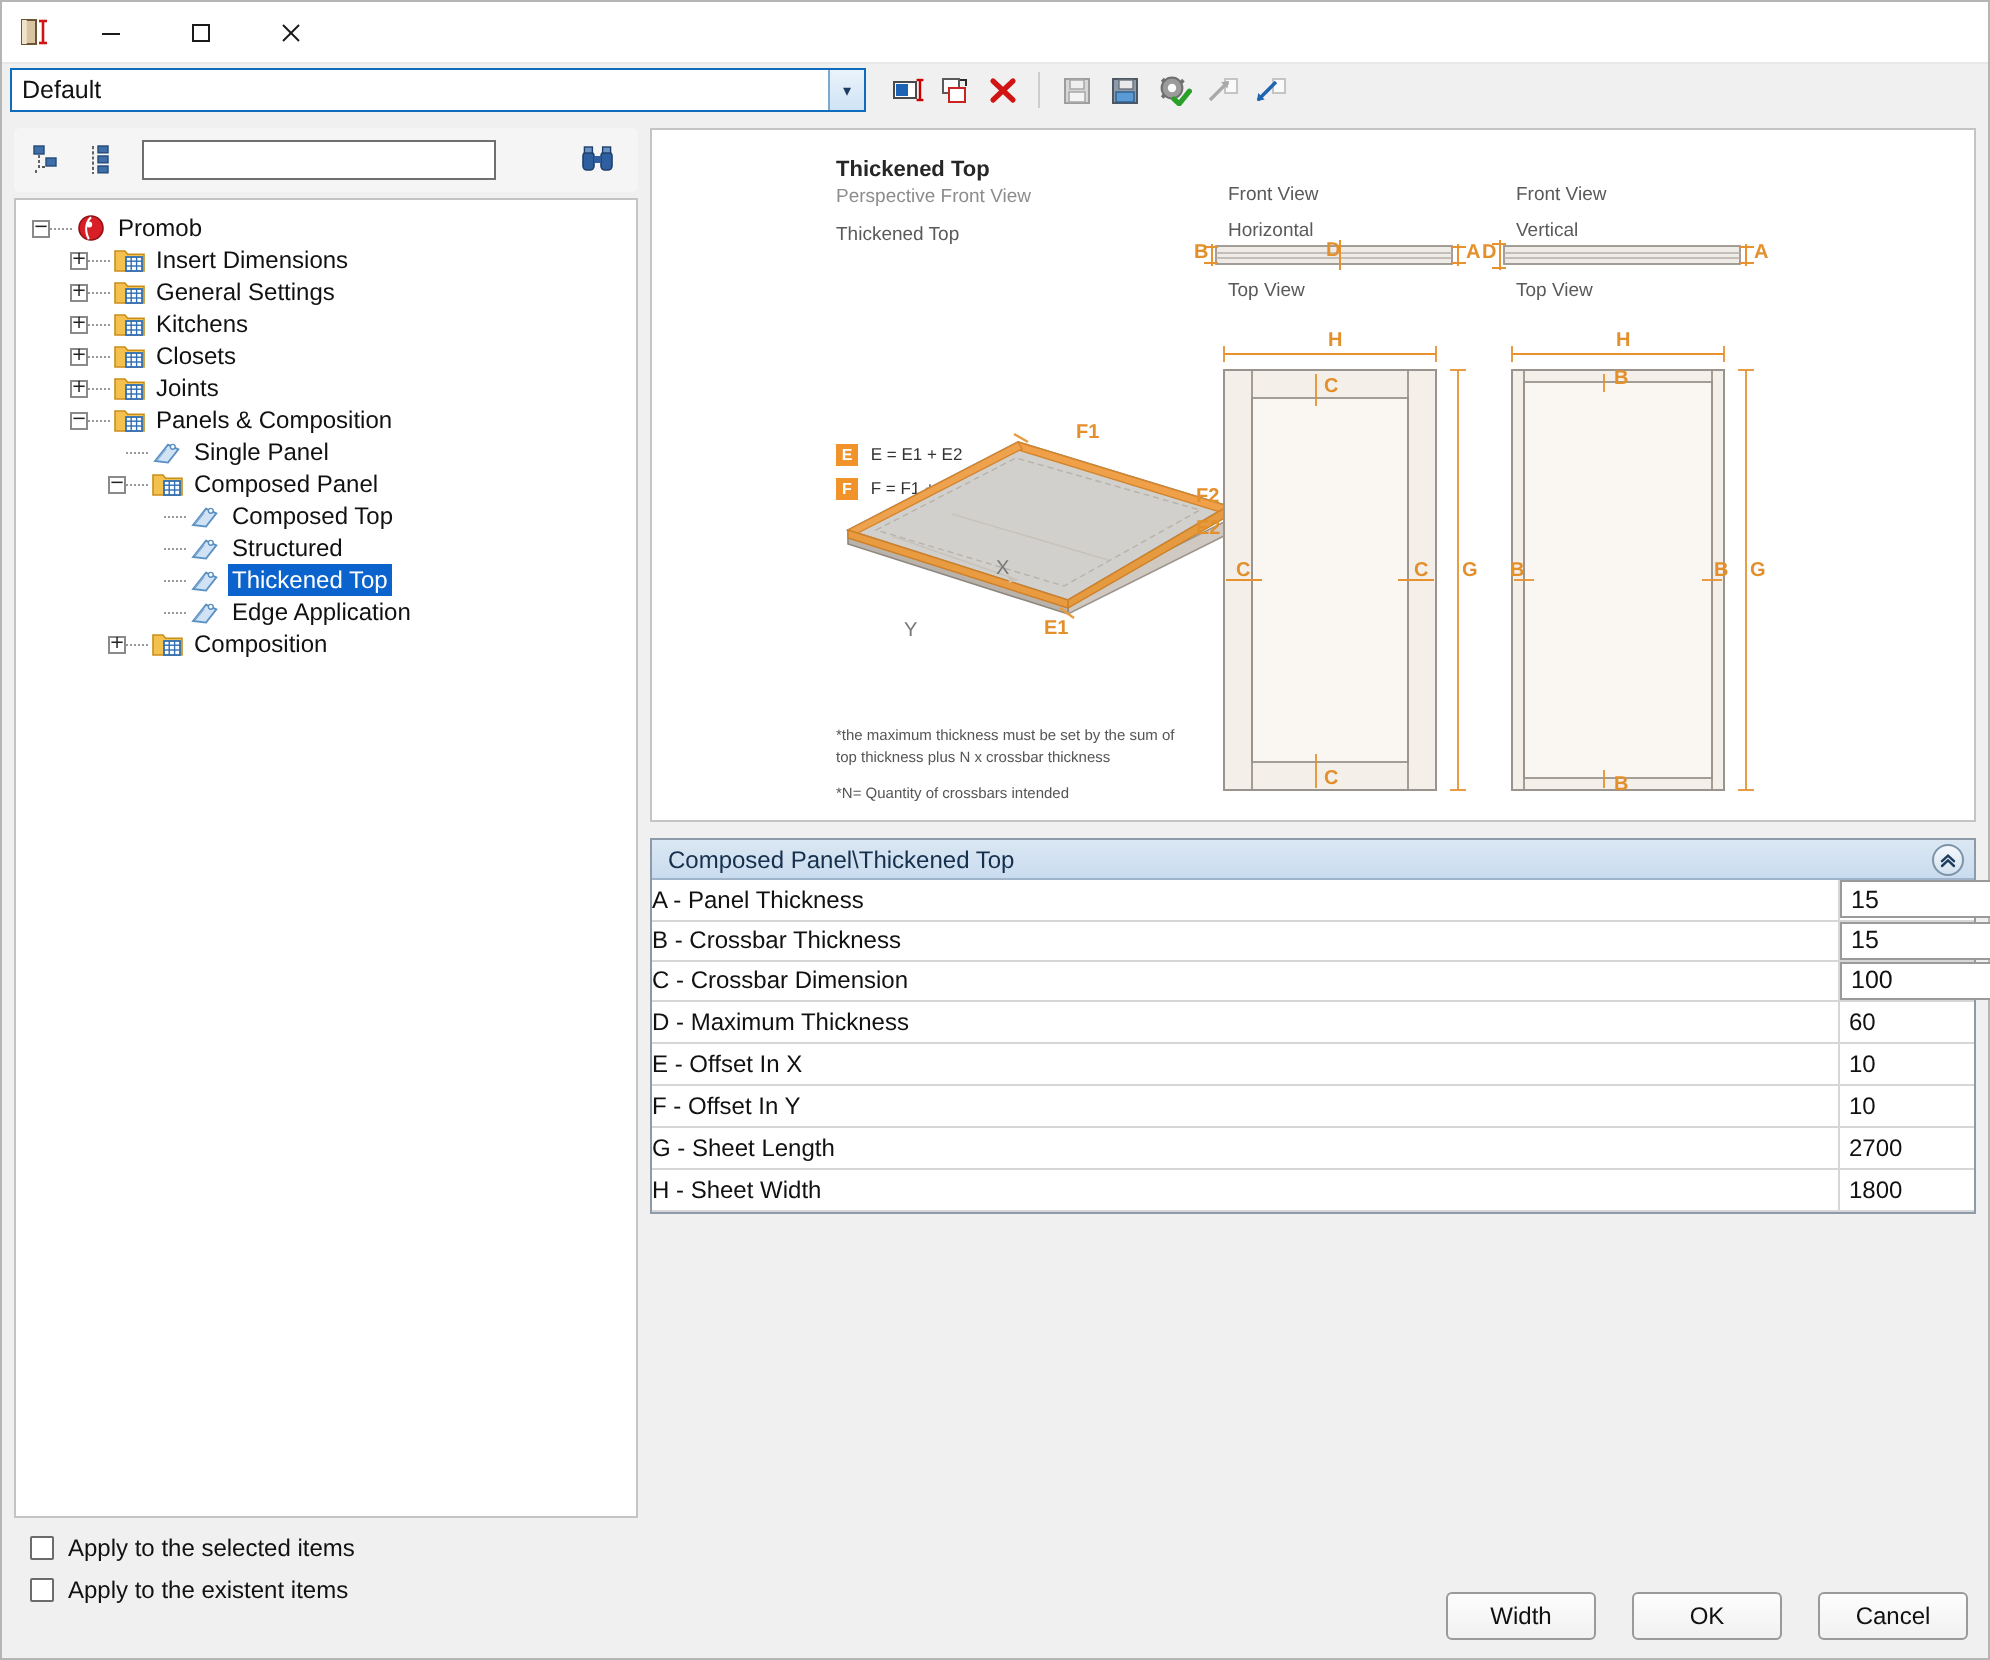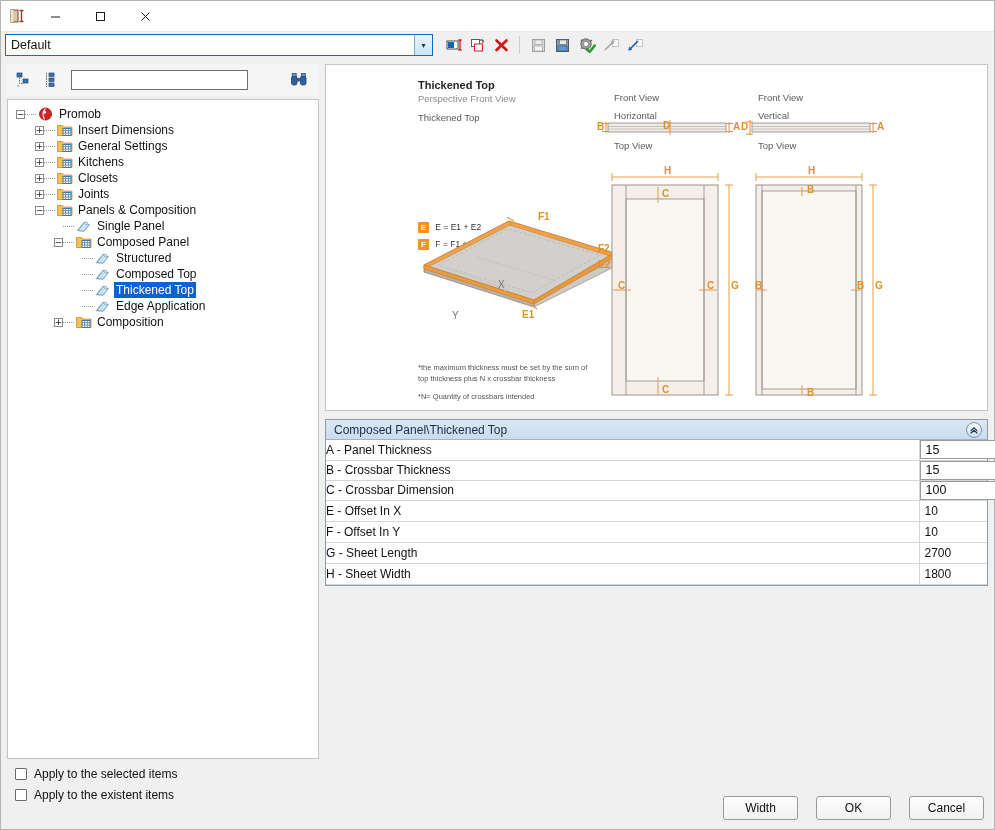--- a/index.html
+++ b/index.html
@@ -395,31 +395,31 @@
             <span class="tnode-label">Composed Panel</span>
           </div>
           <div class="tnode" style="padding-left: 65px;">
             <span class="exp-spacer"></span>
             <span class="dots"></span>
             <span class="ticon"><svg width="15" height="14" viewBox="0 0 15 14">
                 <path d="M1.5 11.5 l6.5 -8.2 l5.2 2.4 l-5.2 6.6 z" fill="#cfe3f5" stroke="#5a8fc4" stroke-width="0.9"></path>
                 <circle cx="10.4" cy="4.4" r="1.2" fill="#fff" stroke="#5a8fc4" stroke-width="0.7"></circle>
                 <path d="M2.5 11 l4.5 -5.6" stroke="#7fa9d3" stroke-width="0.8"></path>
               </svg></span>
-            <span class="tnode-label">Structured</span>
+            <span class="tnode-label">Composed Top</span>
           </div>
           <div class="tnode" style="padding-left: 65px;">
             <span class="exp-spacer"></span>
             <span class="dots"></span>
             <span class="ticon"><svg width="15" height="14" viewBox="0 0 15 14">
                 <path d="M1.5 11.5 l6.5 -8.2 l5.2 2.4 l-5.2 6.6 z" fill="#cfe3f5" stroke="#5a8fc4" stroke-width="0.9"></path>
                 <circle cx="10.4" cy="4.4" r="1.2" fill="#fff" stroke="#5a8fc4" stroke-width="0.7"></circle>
                 <path d="M2.5 11 l4.5 -5.6" stroke="#7fa9d3" stroke-width="0.8"></path>
               </svg></span>
-            <span class="tnode-label">Composed Top</span>
+            <span class="tnode-label">Structured</span>
           </div>
           <div class="tnode" style="padding-left: 65px;">
             <span class="exp-spacer"></span>
             <span class="dots"></span>
             <span class="ticon"><svg width="15" height="14" viewBox="0 0 15 14">
                 <path d="M1.5 11.5 l6.5 -8.2 l5.2 2.4 l-5.2 6.6 z" fill="#cfe3f5" stroke="#5a8fc4" stroke-width="0.9"></path>
                 <circle cx="10.4" cy="4.4" r="1.2" fill="#fff" stroke="#5a8fc4" stroke-width="0.7"></circle>
                 <path d="M2.5 11 l4.5 -5.6" stroke="#7fa9d3" stroke-width="0.8"></path>
               </svg></span>
             <span class="tnode-label sel">Thickened Top</span>
@@ -623,20 +623,28 @@
                   <div class="valcell combo">
                     <span>15</span>
                   </div>
                 </td>
               </tr>
               <tr>
                 <td class="pname">C -  Crossbar Dimension</td>
                 <td class="pval">
                   <div class="valcell combo">
                     <span>100</span>
+                  </div>
+                </td>
+              </tr>
+              <tr>
+                <td class="pname">D -  Maximum Thickness</td>
+                <td class="pval">
+                  <div class="valcell">
+                    <span>60</span>
                   </div>
                 </td>
               </tr>
               <tr>
                 <td class="pname">E -  Offset In X</td>
                 <td class="pval">
                   <div class="valcell">
                     <span>10</span>
                   </div>
                 </td>

